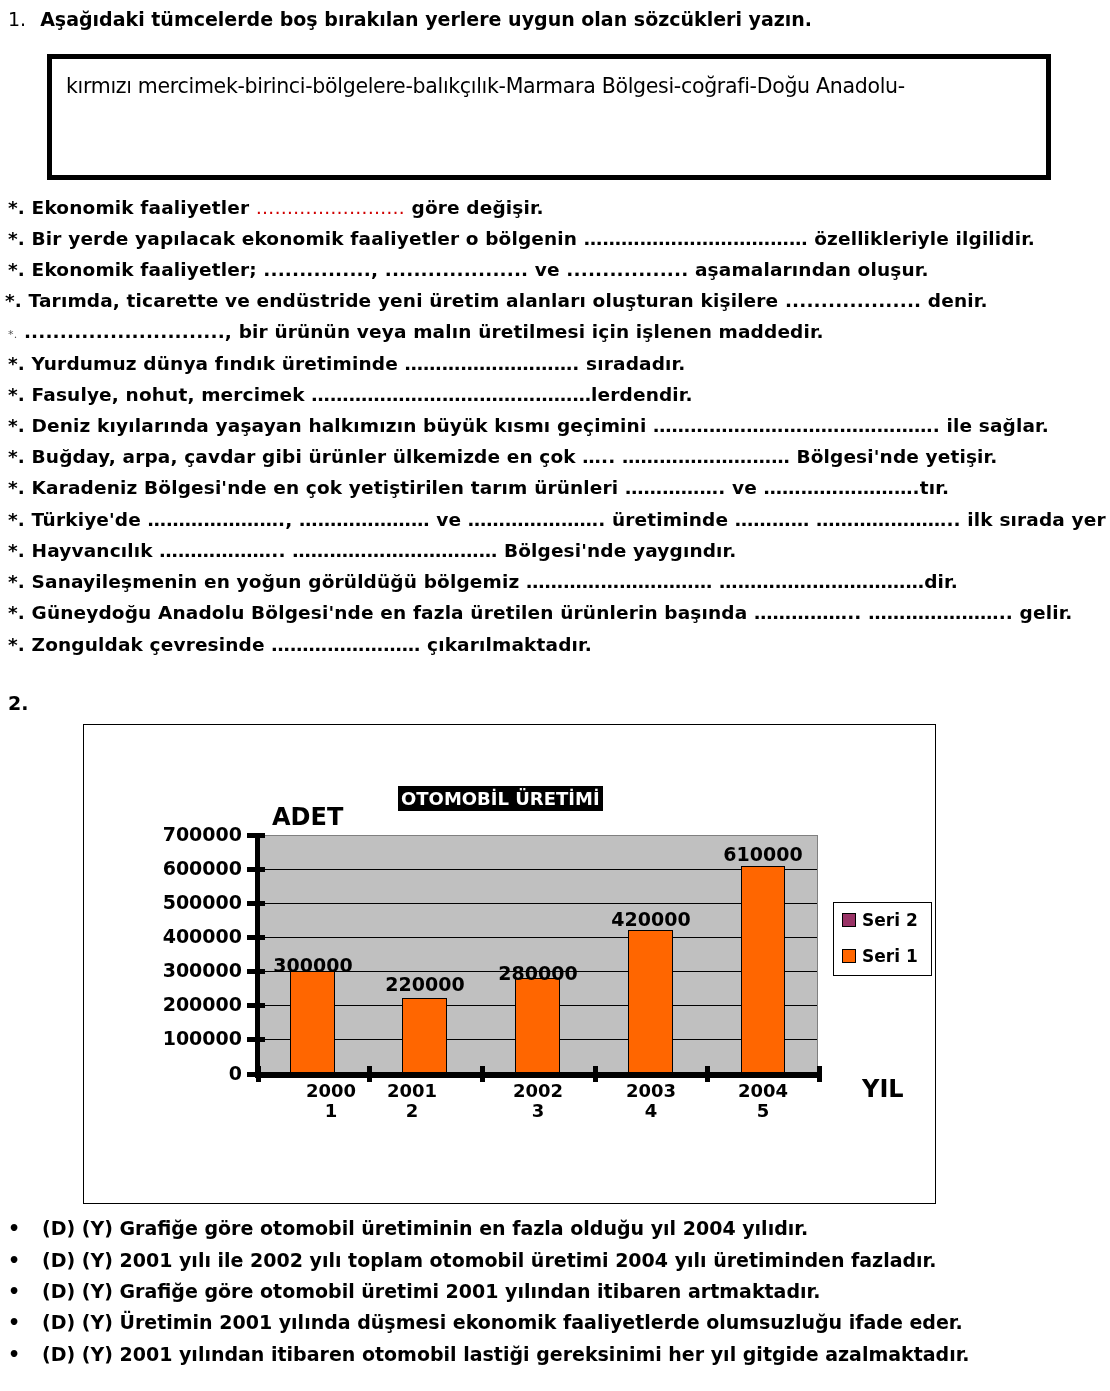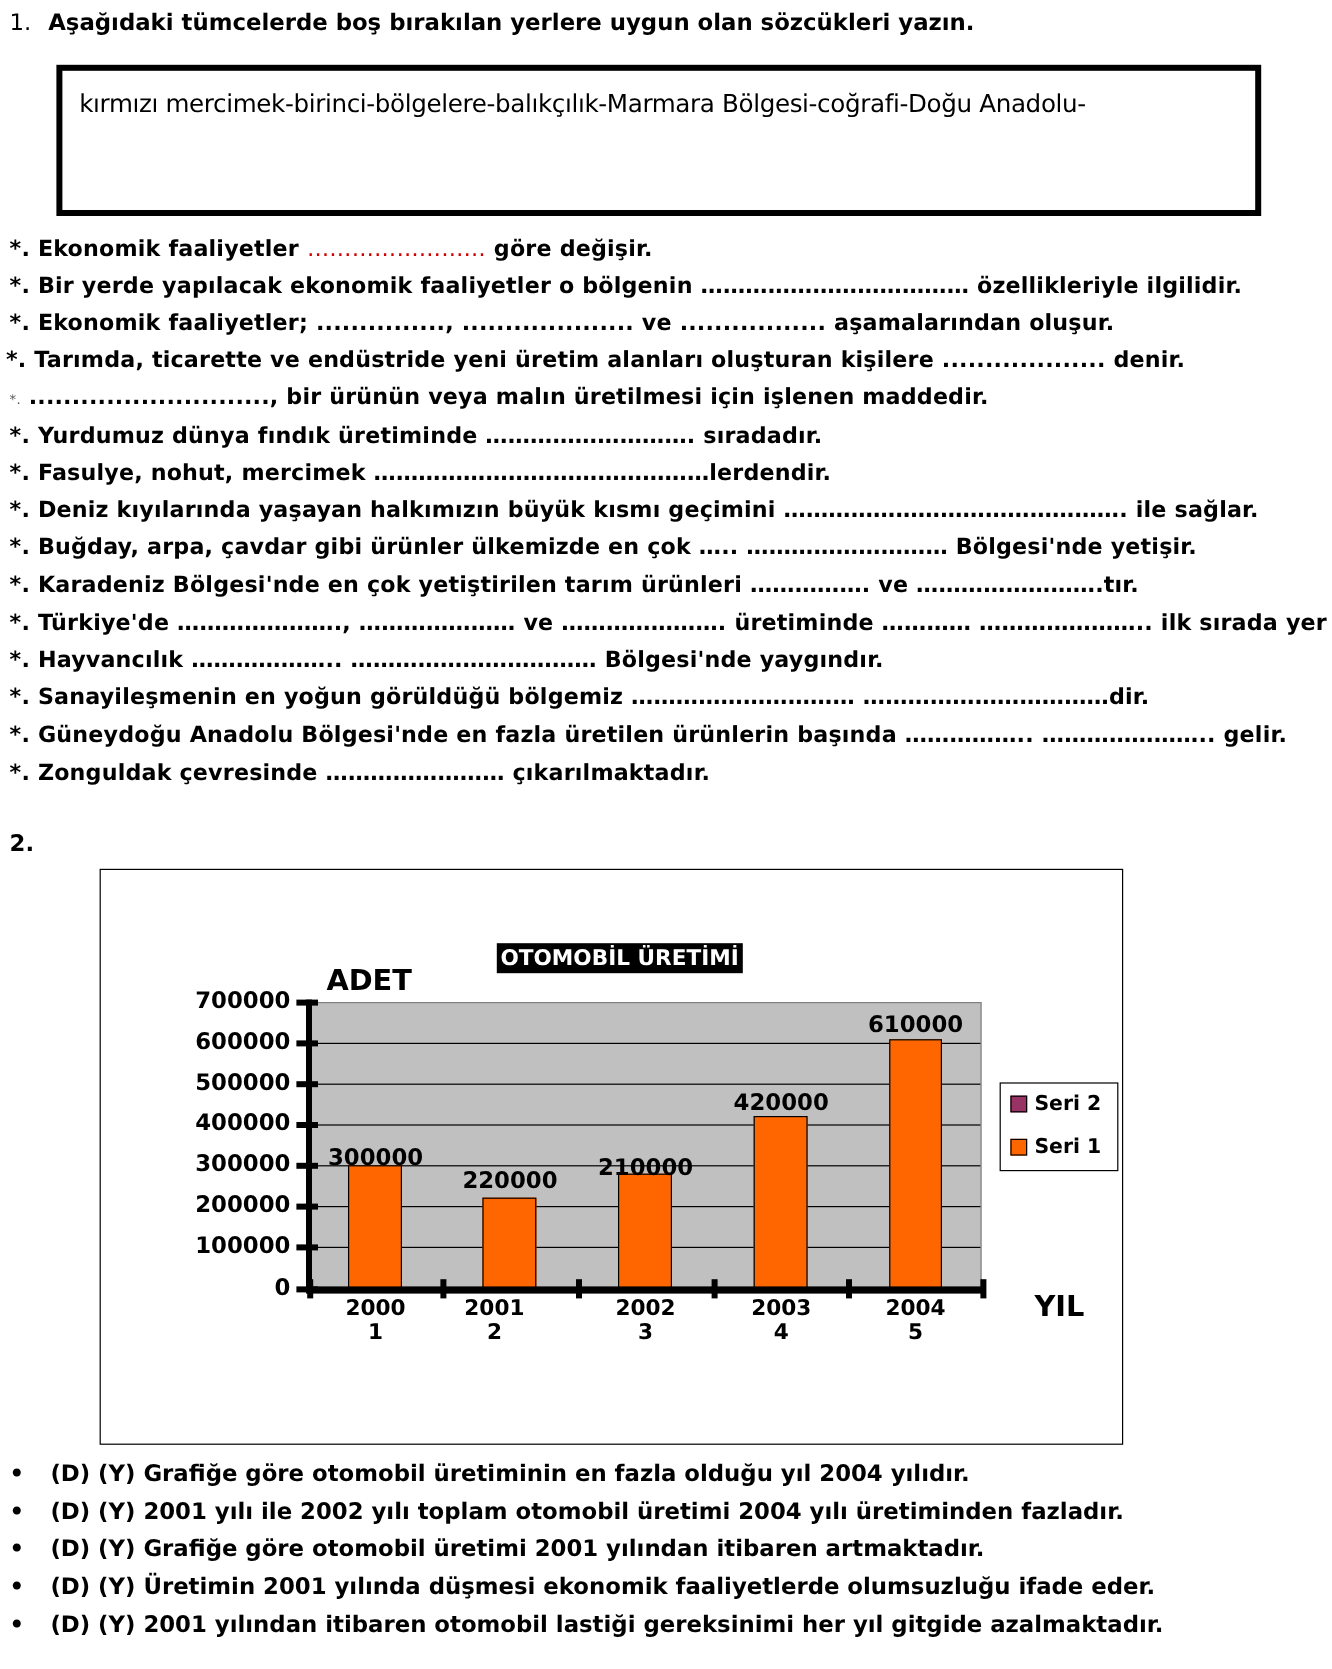--- a/index.html
+++ b/index.html
@@ -20,21 +20,21 @@
   .line {
     left: 8px; font-size: 18.5px; font-weight: bold; white-space: nowrap; letter-spacing: 0.15px;
   }
   .red-dots { color: #d00000; font-weight: normal; }
   .star-small { font-size: 11px; font-weight: normal; color: #555; }
   .q2 { left: 8px; top: 692px; font-size: 19px; font-weight: bold; }
 
   .chart-frame { left: 83px; top: 724px; width: 853px; height: 480px; border: 1px solid #000; box-sizing: border-box; }
   .chart-title {
     left: 398px; top: 786px; background: #000; color: #fff; font-weight: bold;
-    font-size: 18px; padding: 2px 3px; white-space: nowrap; margin-left: 16px;
+    font-size: 18px; padding: 2px 3px; white-space: nowrap;
   }
   .plot { left: 259px; top: 835px; width: 559px; height: 239px; background: #c0c0c0; border: 1px solid #808080; box-sizing: border-box; }
   .gridline { position: absolute; left: 0; right: 0; height: 1px; background: #000; }
   .yaxis { left: 255px; top: 833px; width: 5px; height: 244px; background: #000; }
   .ytick { position: absolute; width: 18px; height: 5px; background: #000; left: 247px; }
   .ylabel { position: absolute; right: 868px; font-size: 19px; font-weight: bold; text-align: right; white-space: nowrap; }
   .xaxis { left: 255px; top: 1072px; width: 566px; height: 6px; background: #000; }
   .xtick { position: absolute; width: 5px; height: 16px; background: #000; top: 1066px; }
   .bar { position: absolute; background: #ff6600; border: 1px solid #000; box-sizing: border-box; }
   .bar-label { position: absolute; font-size: 19px; font-weight: bold; white-space: nowrap; text-align: center; width: 120px; }
@@ -95,21 +95,21 @@
 </div>
 
 <div class="bar" style="left:290px; top:971px; width:45px; height:103px"></div>
 <div class="bar" style="left:402px; top:998px; width:45px; height:76px"></div>
 <div class="bar" style="left:515px; top:978px; width:45px; height:96px"></div>
 <div class="bar" style="left:628px; top:930px; width:45px; height:144px"></div>
 <div class="bar" style="left:741px; top:866px; width:44px; height:208px"></div>
 
 <div class="bar-label" style="left:253px; top:954px">300000</div>
 <div class="bar-label" style="left:365px; top:973px">220000</div>
-<div class="bar-label" style="left:478px; top:962px">210000</div>
+<div class="bar-label" style="left:478px; top:962px">280000</div>
 <div class="bar-label" style="left:591px; top:908px">420000</div>
 <div class="bar-label" style="left:703px; top:843px">610000</div>
 
 <div class="abs yaxis"></div>
 <div class="abs xaxis"></div>
 
 <div class="ytick" style="top:833px"></div>
 <div class="ytick" style="top:867px"></div>
 <div class="ytick" style="top:901px"></div>
 <div class="ytick" style="top:935px"></div>
@@ -127,21 +127,21 @@
 <div class="ylabel" style="top:1027px">100000</div>
 <div class="ylabel" style="top:1062px">0</div>
 
 <div class="xtick" style="left:256px"></div>
 <div class="xtick" style="left:367px"></div>
 <div class="xtick" style="left:480px"></div>
 <div class="xtick" style="left:593px"></div>
 <div class="xtick" style="left:705px"></div>
 <div class="xtick" style="left:817px"></div>
 
-<div class="xlabel" style="left:273px; top:1081px">
+<div class="xlabel" style="left:291px; top:1081px">
   <div>2000</div>
   <div>1</div>
 </div>
 <div class="xlabel" style="left:372px; top:1081px">
   <div>2001</div>
   <div>2</div>
 </div>
 <div class="xlabel" style="left:498px; top:1081px">
   <div>2002</div>
   <div>3</div>

